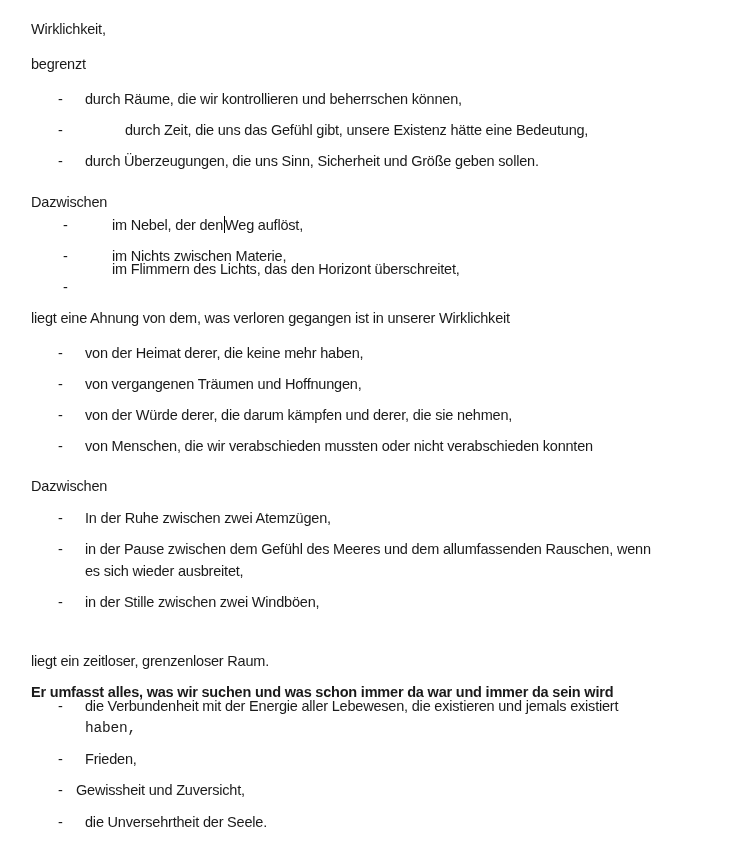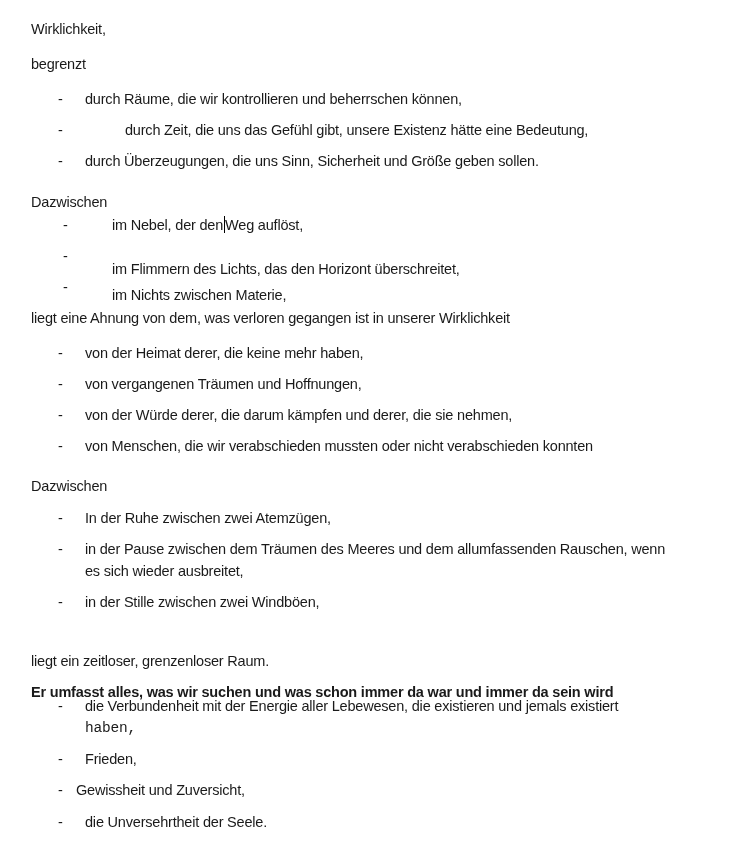--- a/index.html
+++ b/index.html
@@ -48,41 +48,41 @@
 <div class="dash" style="left:58px; top:152px;">-</div>
 <div class="line" style="left:85px; top:152px;">durch Überzeugungen, die uns Sinn, Sicherheit und Größe geben sollen.</div>
 
 <div class="line" style="left:31px; top:193px;">Dazwischen</div>
 
 <div class="dash" style="left:63px; top:216px;">-</div>
 <div class="line" style="left:112px; top:216px;text-align:right;">
   <span>im Nebel, der den</span><span class="cursor"></span><span>Weg auflöst,</span>
 </div>
 <div class="dash" style="left:63px; top:247px;">-</div>
-<div class="line" style="left:112px; top:247px;margin-top:39px;">im Nichts zwischen Materie,</div>
+<div class="line" style="left:112px; top:247px;">im Nichts zwischen Materie,</div>
 <div class="dash" style="left:63px; top:278px;">-</div>
 <div class="line" style="left:112px; top:260px;">im Flimmern des Lichts, das den Horizont überschreitet,</div>
 
 <div class="line" style="left:31px; top:309px;">liegt eine Ahnung von dem, was verloren gegangen ist in unserer Wirklichkeit</div>
 
 <div class="dash" style="left:58px; top:344px;">-</div>
 <div class="line" style="left:85px; top:344px;">von der Heimat derer, die keine mehr haben,</div>
 <div class="dash" style="left:58px; top:375px;">-</div>
 <div class="line" style="left:85px; top:375px;">von vergangenen Träumen und Hoffnungen,</div>
 <div class="dash" style="left:58px; top:406px;">-</div>
 <div class="line" style="left:85px; top:406px;">von der Würde derer, die darum kämpfen und derer, die sie nehmen,</div>
 <div class="dash" style="left:58px; top:437px;">-</div>
 <div class="line" style="left:85px; top:437px;">von Menschen, die wir verabschieden mussten oder nicht verabschieden konnten</div>
 
 <div class="line" style="left:31px; top:477px;">Dazwischen</div>
 
 <div class="dash" style="left:58px; top:509px;">-</div>
 <div class="line" style="left:85px; top:509px;">In der Ruhe zwischen zwei Atemzügen,</div>
 <div class="dash" style="left:58px; top:540px;">-</div>
-<div class="line" style="left:85px; top:540px;">in der Pause zwischen dem Träumen des Meeres und dem allumfassenden Rauschen, wenn</div>
+<div class="line" style="left:85px; top:540px;">in der Pause zwischen dem Gefühl des Meeres und dem allumfassenden Rauschen, wenn</div>
 <div class="line" style="left:85px; top:562px;">es sich wieder ausbreitet,</div>
 <div class="dash" style="left:58px; top:593px;">-</div>
 <div class="line" style="left:85px; top:593px;">in der Stille zwischen zwei Windböen,</div>
 
 <div class="line" style="left:31px; top:625px;margin-top:27px;">liegt ein zeitloser, grenzenloser Raum.</div>
 
 <div class="line" style="left:31px; top:683px;font-weight:bold;">Er umfasst alles, was wir suchen und was schon immer da war und immer da sein wird</div>
 
 <div class="dash" style="left:58px; top:697px;">-</div>
 <div class="line" style="left:85px; top:697px;">die Verbundenheit mit der Energie aller Lebewesen, die existieren und jemals existiert</div>

